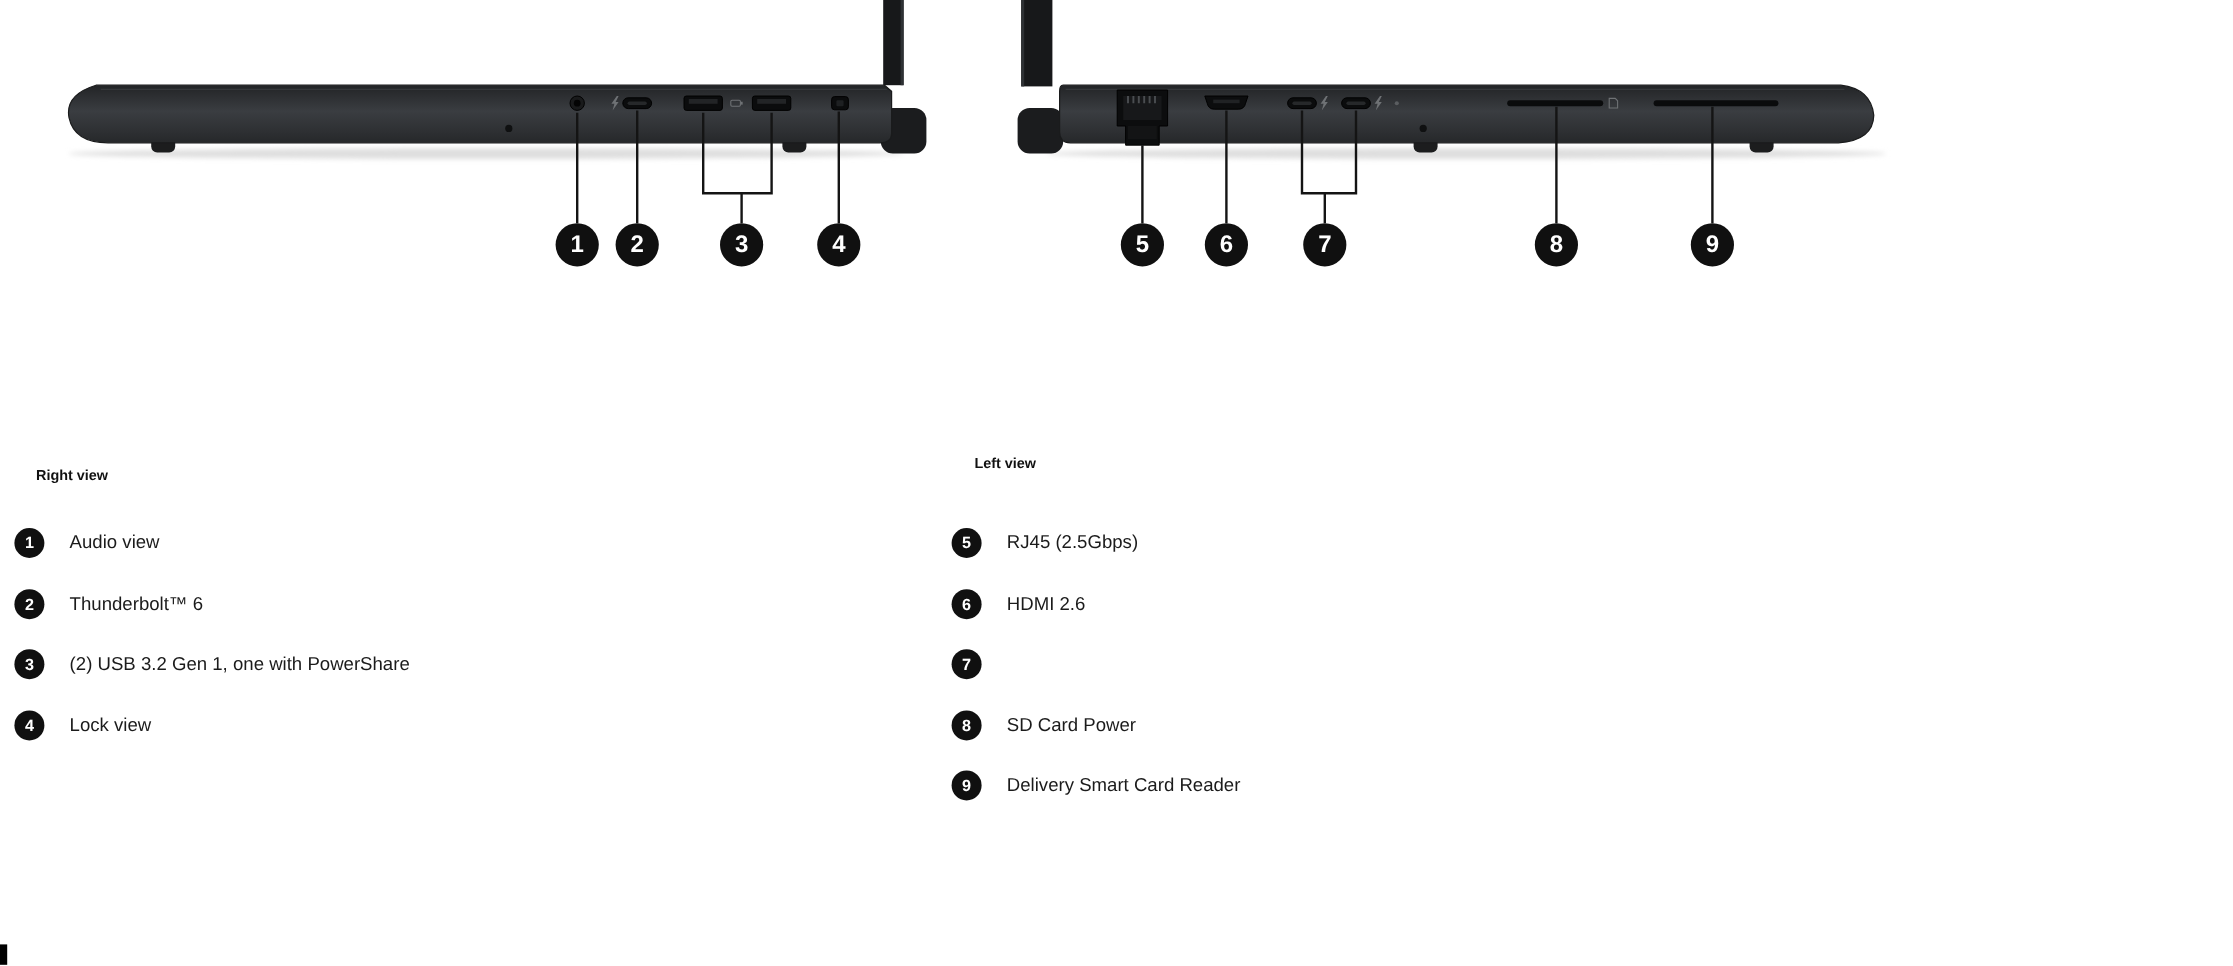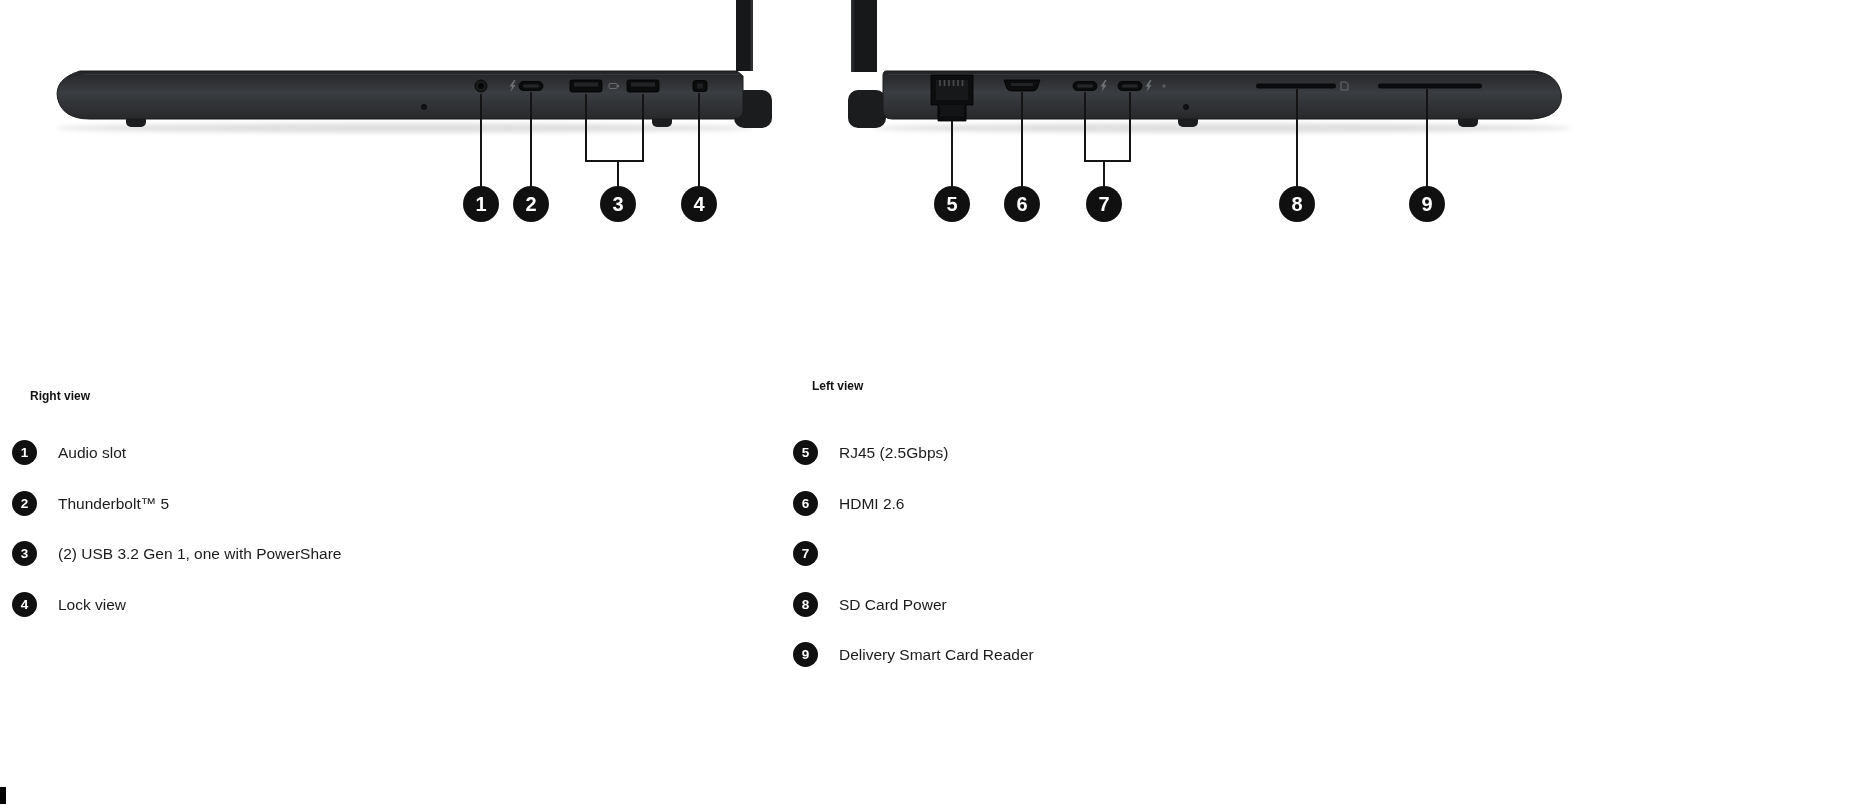--- a/index.html
+++ b/index.html
@@ -155,25 +155,25 @@
   <div class="callout" style="left:934px;top:186px;">5</div>
   <div class="callout" style="left:1004px;top:186px;">6</div>
   <div class="callout" style="left:1086px;top:186px;">7</div>
   <div class="callout" style="left:1279px;top:186px;">8</div>
   <div class="callout" style="left:1409px;top:186px;">9</div>
 
   <div class="view-title" style="left:30px;top:389px;">Right view</div>
 
   <div class="legend-row" style="left:12px;top:440px;">
     <div class="legend-badge">1</div>
-    <div class="legend-label">Audio slot</div>
+    <div class="legend-label">Audio view</div>
   </div>
   <div class="legend-row" style="left:12px;top:491px;">
     <div class="legend-badge">2</div>
-    <div class="legend-label">Thunderbolt™ 5</div>
+    <div class="legend-label">Thunderbolt™ 6</div>
   </div>
   <div class="legend-row" style="left:12px;top:541px;">
     <div class="legend-badge">3</div>
     <div class="legend-label">(2) USB 3.2 Gen 1, one with PowerShare</div>
   </div>
   <div class="legend-row" style="left:12px;top:592px;">
     <div class="legend-badge">4</div>
     <div class="legend-label">Lock view</div>
   </div>
 

